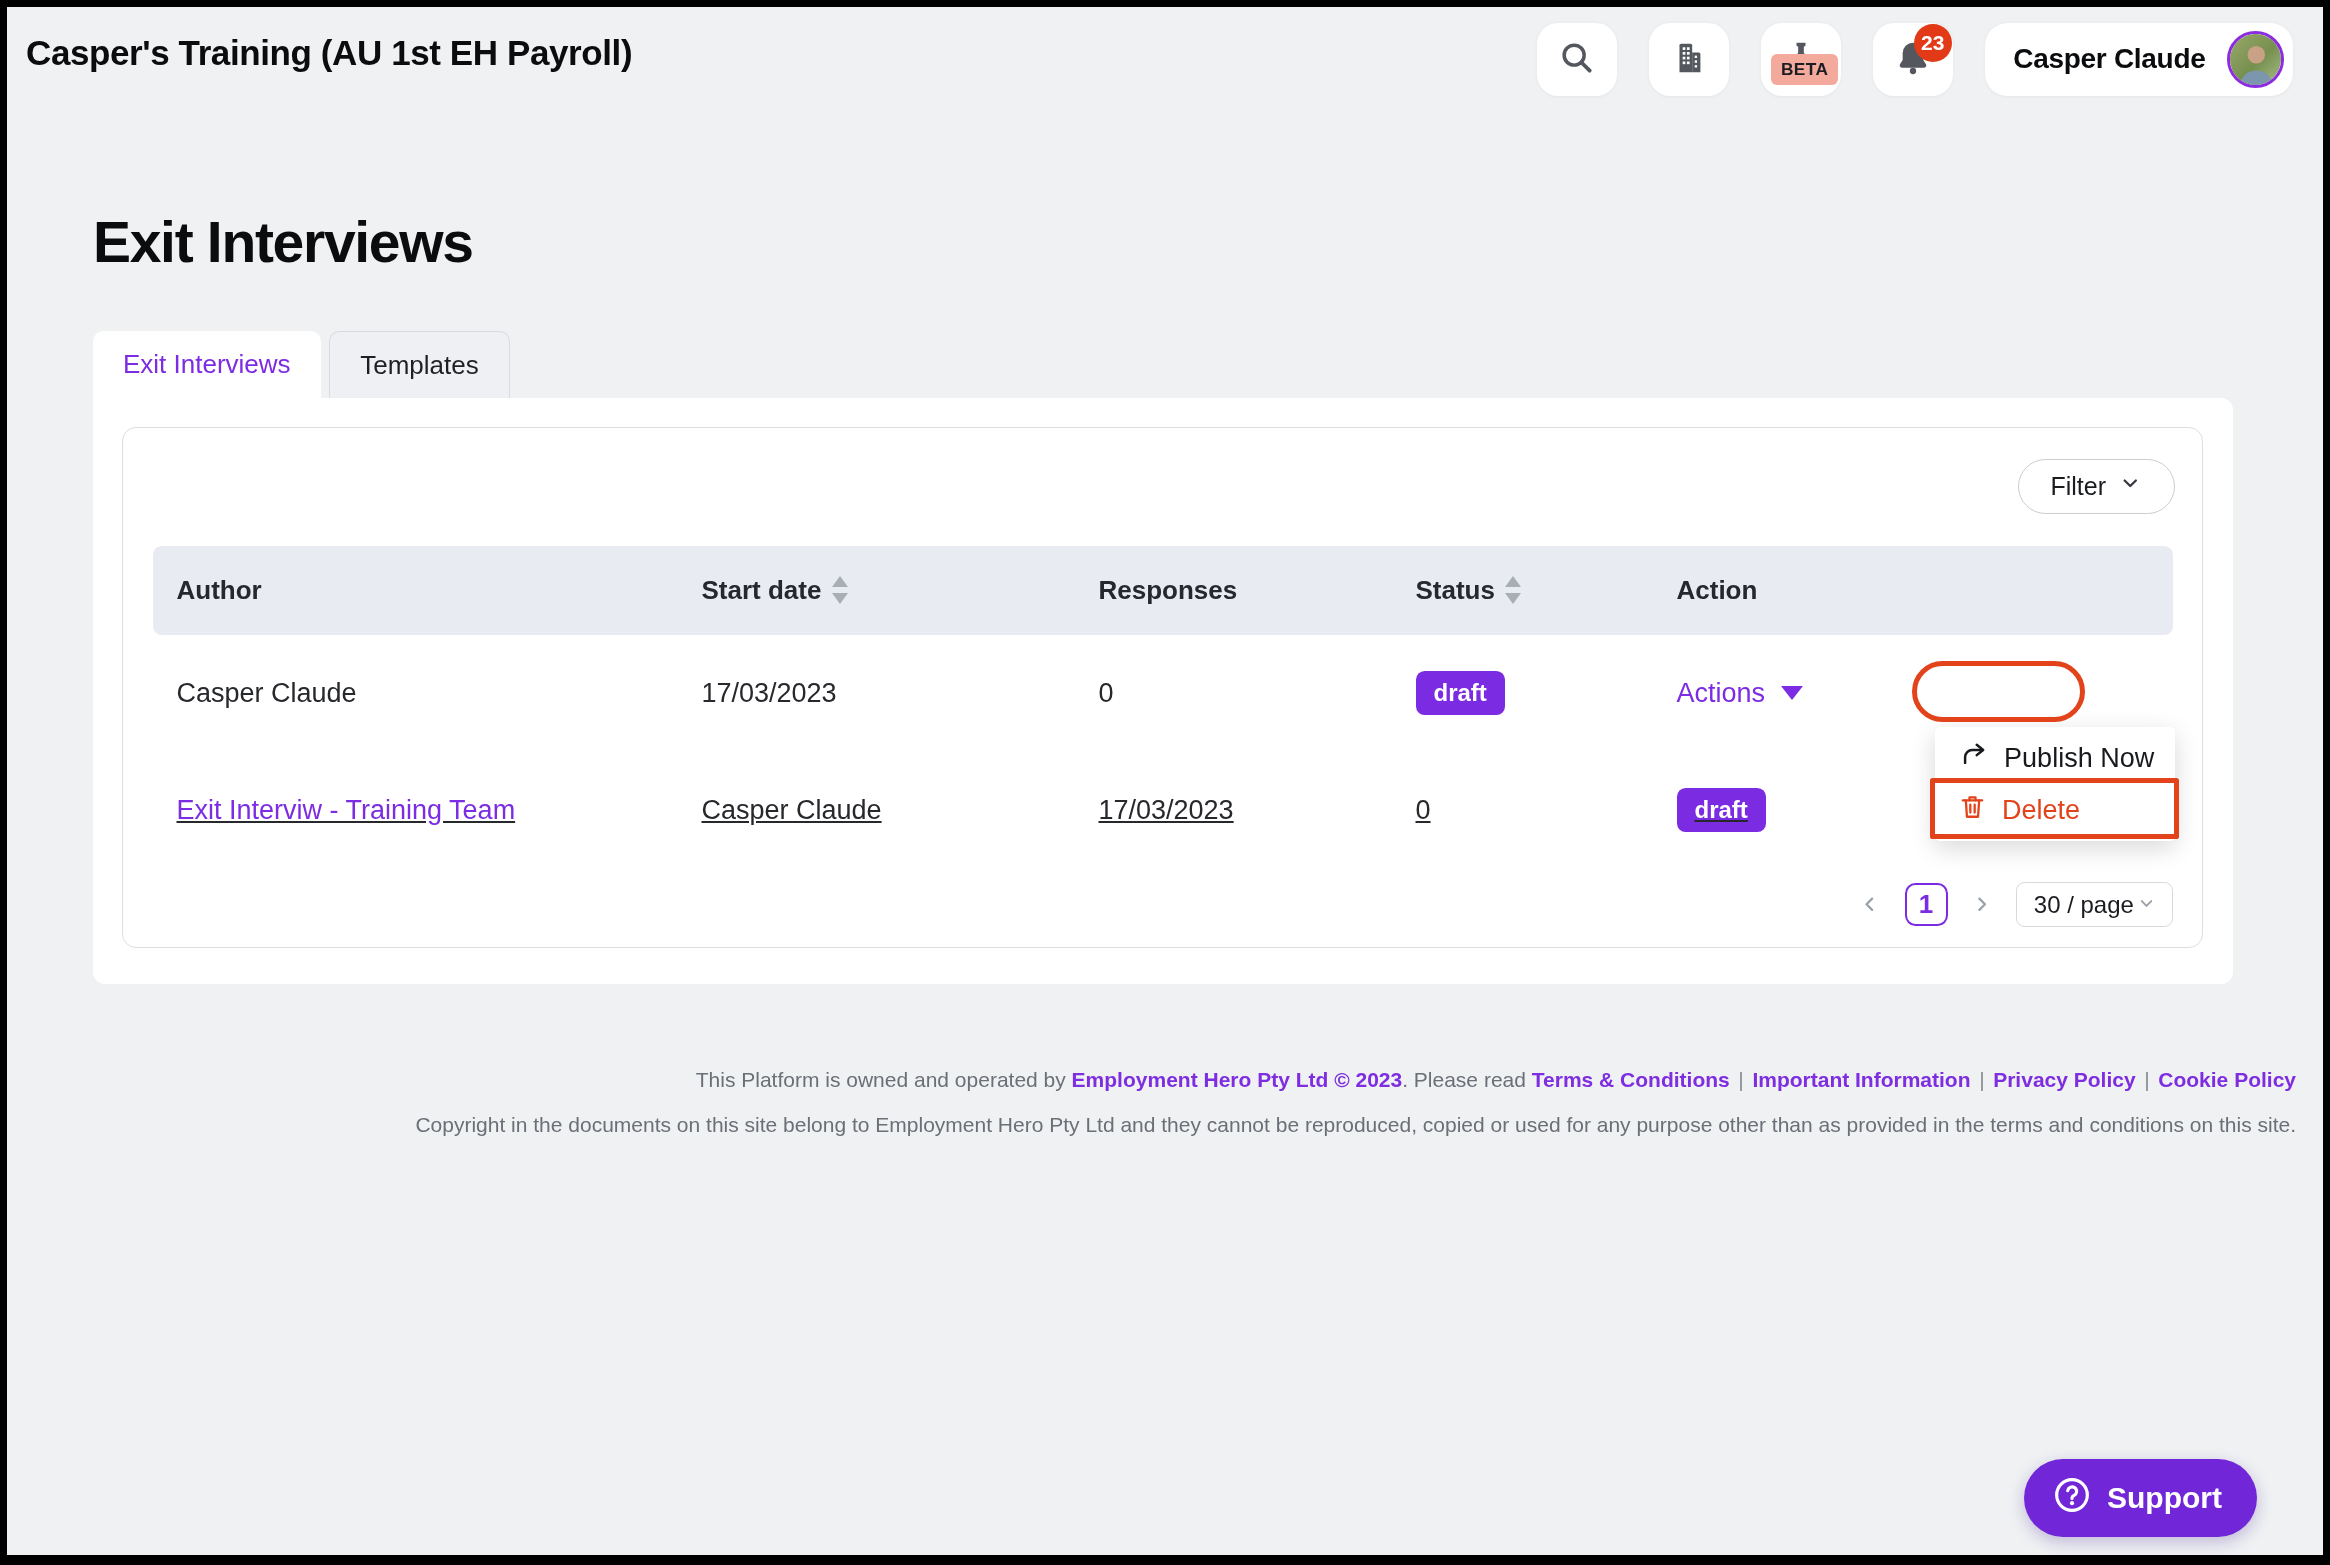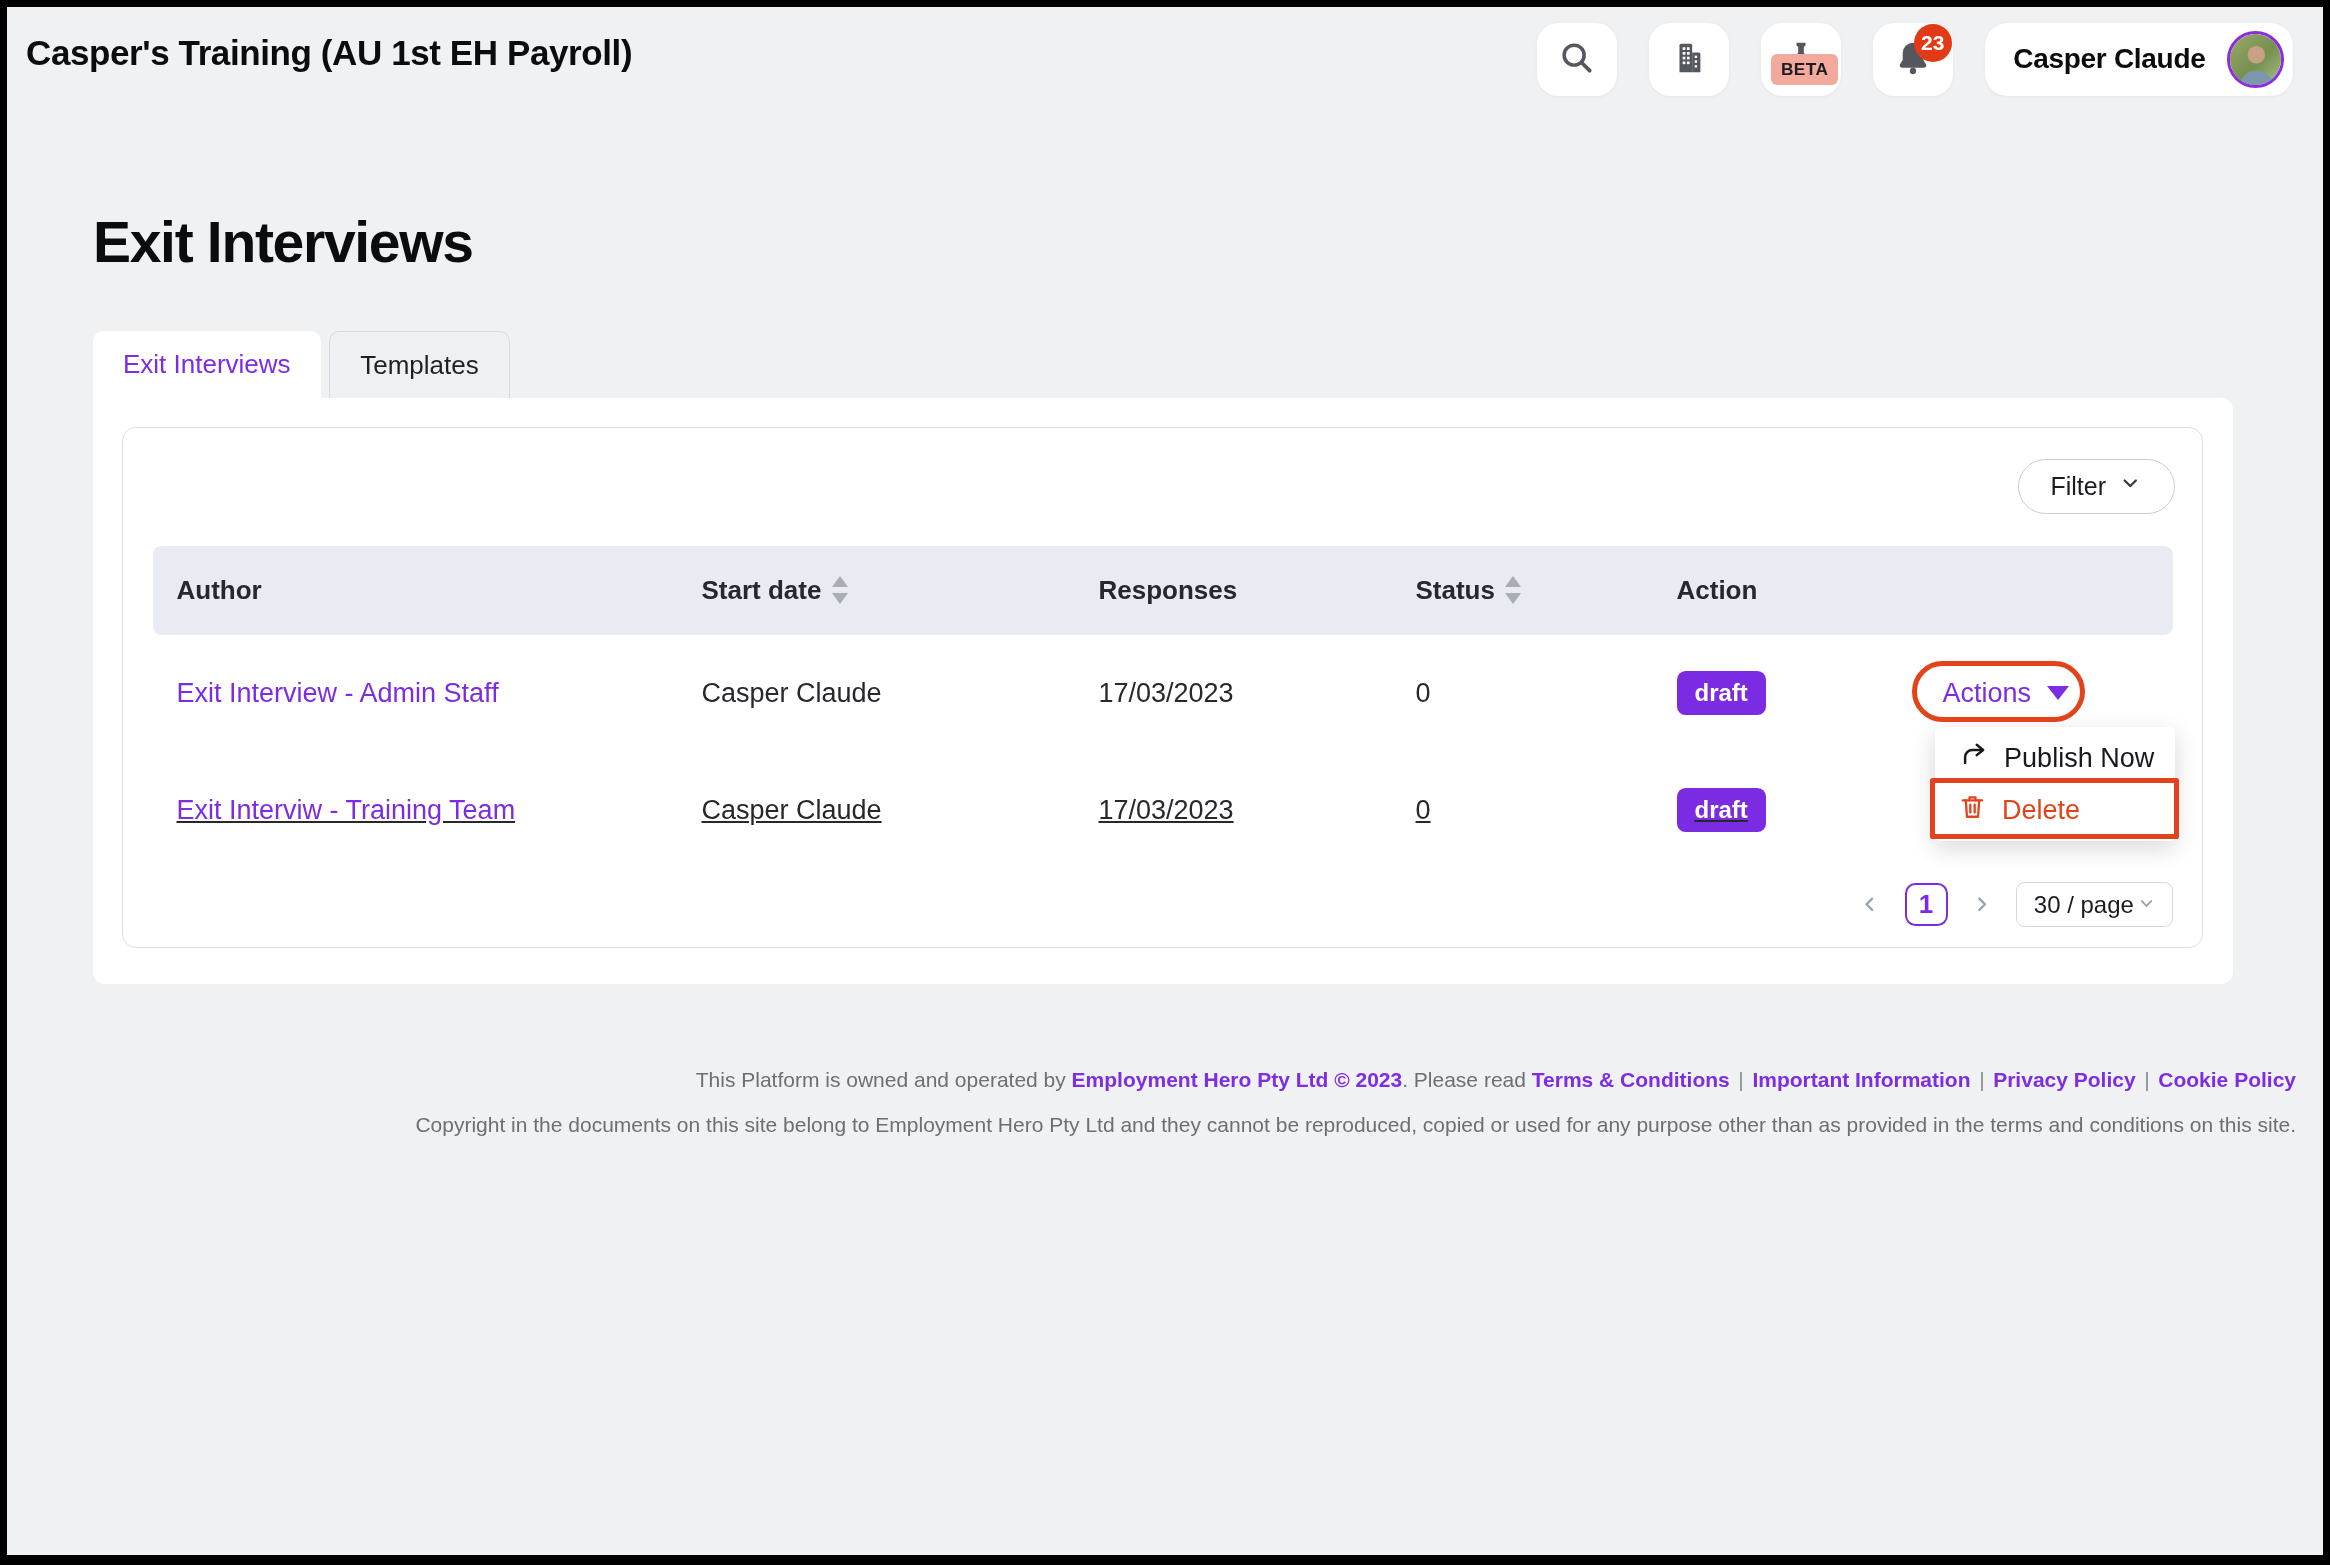--- a/index.html
+++ b/index.html
@@ -182,23 +182,20 @@
               <i class="up"></i>
               <i class="down"></i>
             </span>
         </div>
         <div class="cell">
           <span>Action</span>
         </div>
       </div>
 
       <div class="trow trow-1">
-        <div class="cell">
-            <span class="link">Exit Interview - Admin Staff</span>
-          </div>
         <div class="cell">
             <span>Casper Claude</span>
           </div>
         <div class="cell">
             <span>17/03/2023</span>
           </div>
         <div class="cell">
             <span>0</span>
           </div>
         <div class="cell">
@@ -286,16 +283,26 @@
   <div class="annot-ellipse"></div>
   <div class="annot-rect"></div>
 
   <div class="footer">
     <div>
       <span>This Platform is owned and operated by </span><span class="flink">Employment Hero Pty Ltd © 2023</span><span>. Please read </span><span class="flink">Terms &amp; Conditions</span><span class="sep">|</span><span class="flink">Important Information</span><span class="sep">|</span><span class="flink">Privacy Policy</span><span class="sep">|</span><span class="flink">Cookie Policy</span>
     </div>
     <div>Copyright in the documents on this site belong to Employment Hero Pty Ltd and they cannot be reproduced, copied or used for any purpose other than as provided in the terms and conditions on this site.</div>
   </div>
 
+  <div class="support-btn">
+    <span>
+      <svg width="40" height="40" viewBox="0 0 24 24">
+          <circle cx="12" cy="12" r="9.2" fill="none" stroke="#fff" stroke-width="1.9"></circle>
+          <path d="M9.4 9.4 a2.7 2.7 0 1 1 3.8 2.9 c-.8.35 -1.2.9 -1.2 1.8" fill="none" stroke="#fff" stroke-width="1.9" stroke-linecap="round"></path>
+          <circle cx="12" cy="16.9" r="1.25" fill="#fff"></circle>
+        </svg>
+    </span>
+    <span>Support</span>
+  </div>
 
   <div class="frame"></div>
 </div>
 
 
 </body></html>

